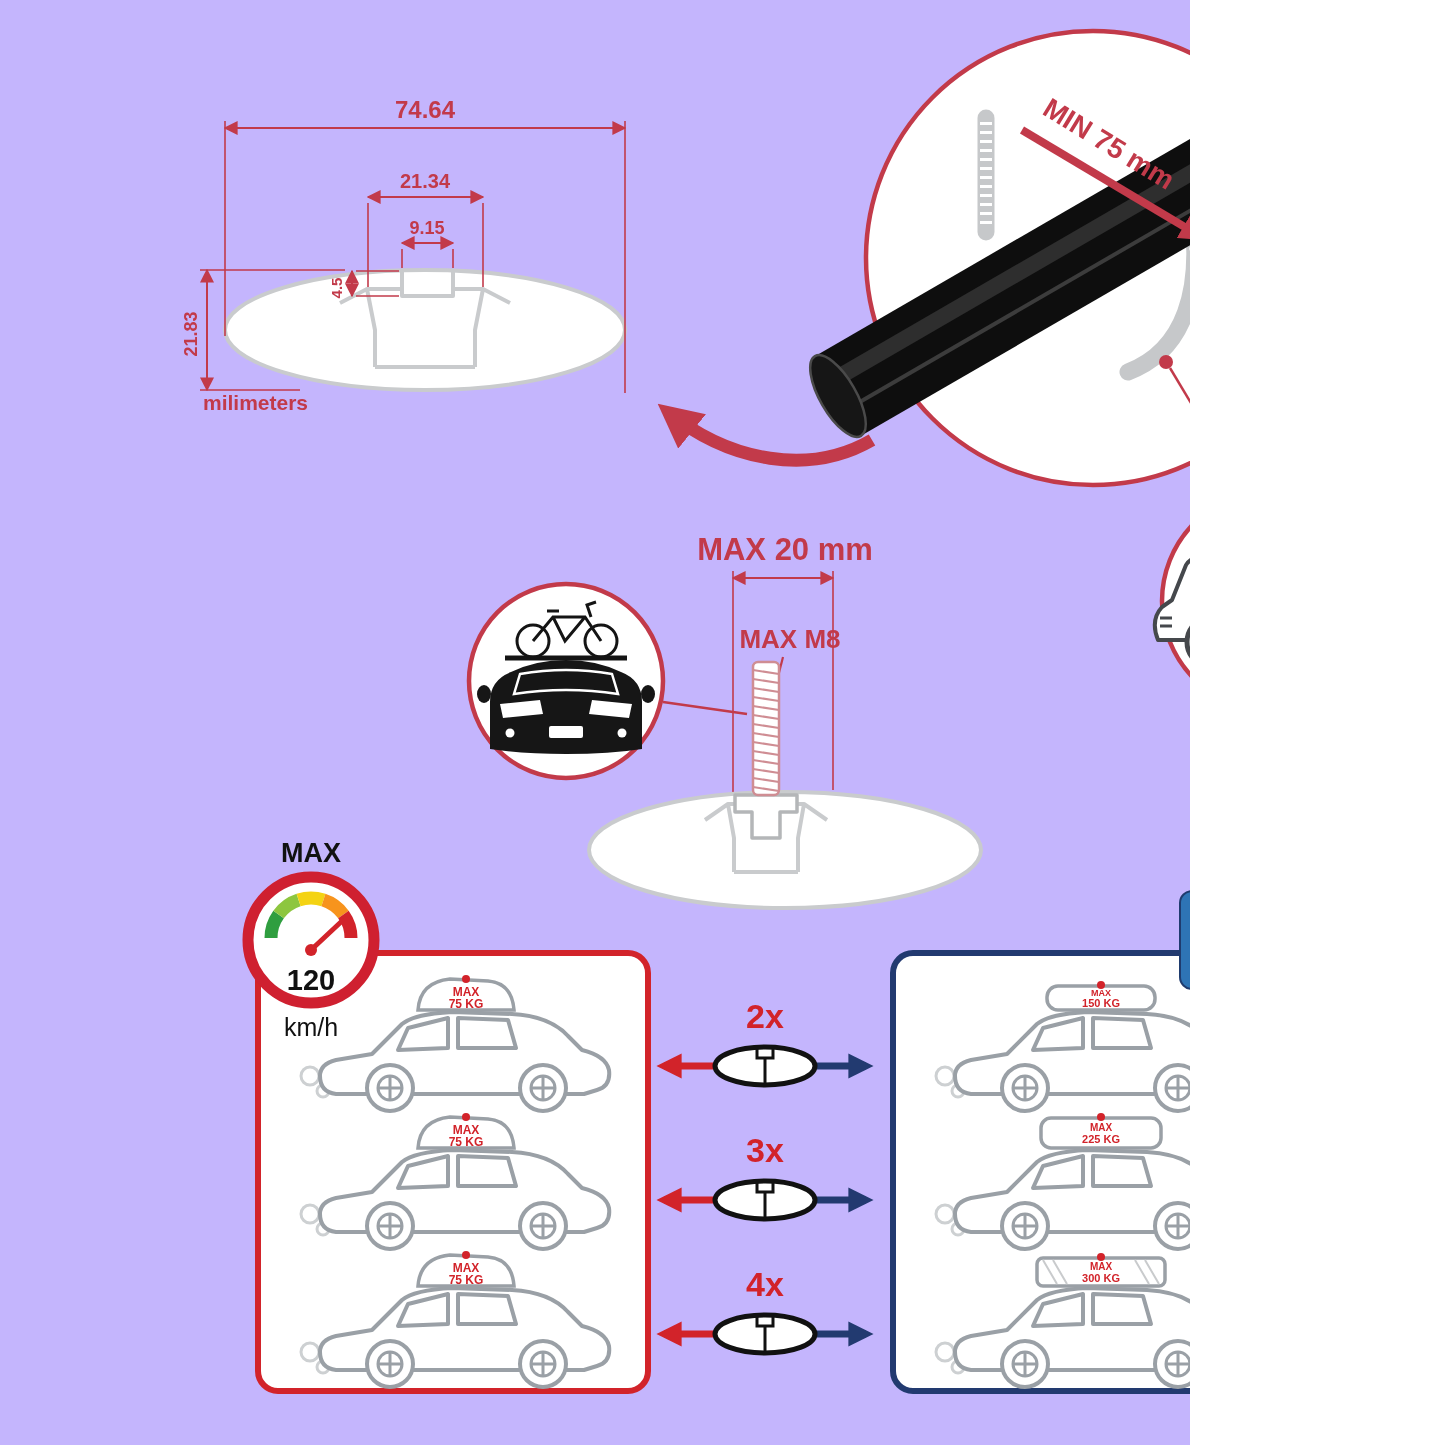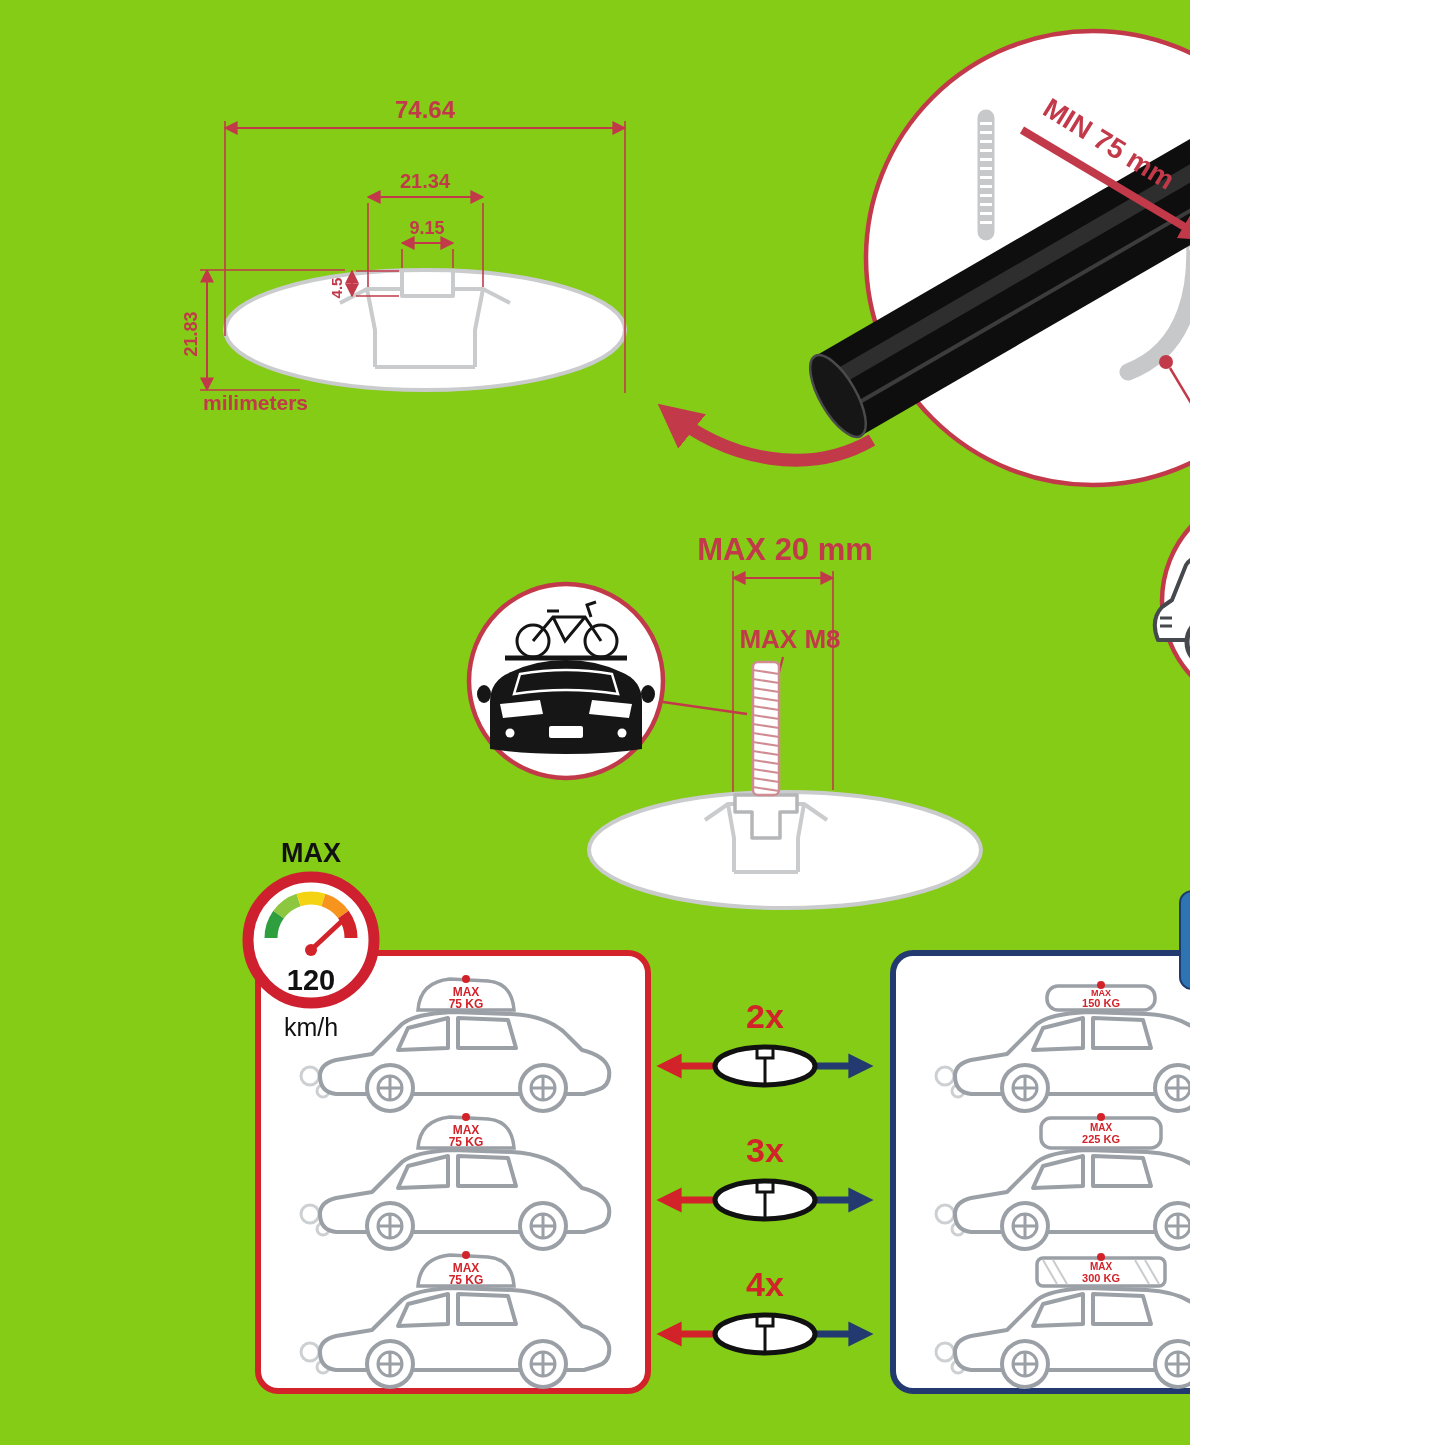--- a/index.html
+++ b/index.html
@@ -1,16 +1,16 @@
 <!DOCTYPE html>
 <html><head>
 <meta charset="utf-8">
 <style>
   html,body{margin:0;padding:0;background:#fff;}
-  .canvas{position:relative;width:1190px;height:1445px;background:#84cc16;overflow:hidden;font-family:"Liberation Sans",sans-serif;}
+  .canvas{position:relative;width:1190px;height:1445px;background:#c4b5fd;overflow:hidden;font-family:"Liberation Sans",sans-serif;}
   .canvas > svg{position:absolute;left:0;top:0;}
   svg text{font-family:"Liberation Sans",sans-serif;}
   .dimline{stroke:#c23a4a;stroke-width:2;fill:none;}
   .extline{stroke:#c23a4a;stroke-width:1.6;fill:none;}
   .dimtxt{fill:#c23a4a;font-weight:bold;text-anchor:middle;}
   .graypro{stroke:#c9cbcd;stroke-width:4;fill:none;stroke-linejoin:round;}
   .carline{stroke:#9aa0a6;fill:#fff;stroke-width:4;stroke-linejoin:round;stroke-linecap:round;}
   .loadtxt{fill:#d2232a;font-weight:bold;text-anchor:middle;}
   .multtxt{fill:#d2232a;font-weight:bold;font-size:34px;text-anchor:middle;}
   .blktxt{fill:#111;font-weight:bold;text-anchor:middle;}

